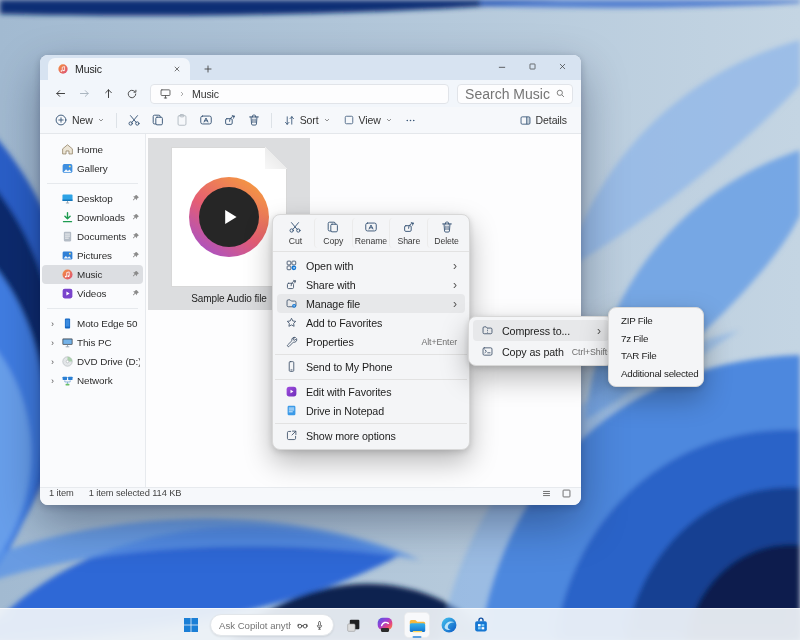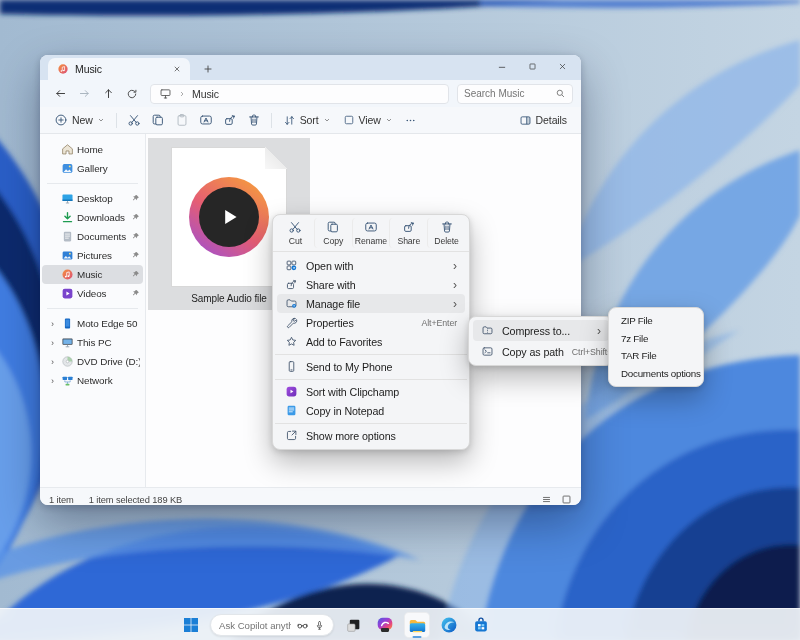--- a/index.html
+++ b/index.html
@@ -18,21 +18,21 @@
   .tab-close { margin-left:auto; width:14px; height:14px; display:flex; align-items:center; justify-content:center; border-radius:3px; color:#555; }
   .newtab { width:20px; height:20px; margin-left:8px; margin-bottom:1px; display:flex; align-items:center; justify-content:center; color:#444; }
   .caption { position:absolute; right:4px; top:1px; display:flex; }
   .cap-btn { width:30px; height:21px; display:flex; align-items:center; justify-content:center; color:#333; }
 
   .addressbar { height:27px; background:#f2f6fb; display:flex; align-items:center; padding:0 8px; flex:none; }
   .nav-btn { width:20px; height:20px; display:flex; align-items:center; justify-content:center; color:#3d3d3d; margin:0 2px; border-radius:4px; }
   .nav-btn.disabled { color:#a9b4be; }
   .crumb { flex:1; height:20px; background:#fdfdfe; border:1px solid #e1e4e9; border-radius:4px; display:flex; align-items:center; gap:6px; padding:0 8px; font-size:10.5px; color:#333; margin:0 8px 0 6px; }
   .searchbox { width:116px; height:20px; background:#fdfdfe; border:1px solid #e1e4e9; border-radius:4px; display:flex; align-items:center; padding:0 6px; gap:4px; }
-  .searchbox input { flex:1; min-width:0; border:0; outline:none; background:transparent; font-size:10px; color:#555; font-family:inherit; }
+  .searchbox input { flex:1; min-width:0; border:0; outline:none; background:transparent; font-size:14px; color:#555; font-family:inherit;text-align:center; }
   .searchbox svg { flex:none; color:#666; }
 
   .toolbar { height:27px; background:#f6f8fb; border-bottom:1px solid #e4e7eb; display:flex; align-items:center; padding:0 8px; flex:none; }
   .tb-btn { height:22px; display:flex; align-items:center; gap:4px; padding:0 6px; border-radius:4px; font-size:10.5px; color:#333; }
   .tb-ic-btn { width:24px; height:22px; display:flex; align-items:center; justify-content:center; color:#3d5a7a; border-radius:4px; }
   .tb-ic-btn.disabled { color:#b4bcc4; }
   .tb-sep { width:1px; height:15px; background:#dde2e7; margin:0 5px; }
   .tb-right { margin-left:auto; }
 
   .body { flex:1; display:flex; min-height:0; background:#fdfdfe; }
@@ -49,21 +49,21 @@
   .tile { position:absolute; left:2px; top:4px; width:162px; height:172px; background:#dcdddf; display:flex; flex-direction:column; align-items:center; }
   .thumb { width:116px; height:140px; margin-top:9px; position:relative; background:#fff; border:1px solid #d8d8d8; }
   .fold { position:absolute; right:-1px; top:-1px; width:22px; height:22px;
     background:linear-gradient(to bottom left,#dcdddf 0%,#dcdddf 50%,#ededed 50%,#f8f8f8 100%); }
   .ring { position:absolute; left:50%; top:50%; transform:translate(-50%,-50%); width:80px; height:80px; border-radius:50%;
     background:linear-gradient(215deg,#f59b3d 8%,#e55d74 55%,#9b4fd6 98%);
     display:flex; align-items:center; justify-content:center; }
   .disc { width:60px; height:60px; border-radius:50%; background:#262626; display:flex; align-items:center; justify-content:center; }
   .tile-label { margin-top:6px; font-size:10px; color:#1f1f1f; }
 
-  .statusbar { height:18px; flex:none; border-top:1px solid #e7eaee; background:#f6f8fb; display:flex; align-items:flex-end; padding:0 9px; font-size:9.3px; color:#444; gap:15px; }
+  .statusbar { height:18px; flex:none; border-top:1px solid #e7eaee; background:#f6f8fb; display:flex; align-items:flex-start; padding:0 9px; font-size:9.3px; color:#444; gap:15px; }
   .sb-right { margin-left:auto; display:flex; gap:9px; color:#555; }
   .sb-right svg { width:11px; height:11px; }
 
   
   .menu-panel { position:absolute; background:#f4f5f7; border:1px solid #d8d8d8; border-radius:8px;
     box-shadow:0 12px 28px rgba(0,0,0,.28), 0 2px 6px rgba(0,0,0,.14); }
   .ctx { left:272px; top:214px; width:198px; padding-bottom:4px; z-index:10; }
   .qrow { display:flex; height:37px; border-bottom:1px solid #e2e2e2; padding:3px 4px; }
   .qbtn { flex:1; display:flex; flex-direction:column; align-items:center; justify-content:center; gap:2px; font-size:8.7px; color:#3a3a3a; border-radius:4px; }
   .qbtn + .qbtn { border-left:1px solid #ebebeb; }
@@ -445,21 +445,21 @@
               </div>
             </div>
           </div>
           <div class="tile-label">Sample Audio file</div>
         </div>
       </div>
     </div>
 
     <div class="statusbar">
       <span>1 item</span>
-      <span><span>1 item selected</span>&nbsp;<span>189 KB</span></span>
+      <span><span>1 item selected</span>&nbsp;<span>114 KB</span></span>
       <span class="sb-right">
         <svg viewBox="0 0 16 16" fill="none" stroke="currentColor" stroke-width="1.2">
             <path d="M3 5h10M3 8h10M3 11h10"></path>
           </svg>
         <svg viewBox="0 0 16 16" fill="none" stroke="currentColor" stroke-width="1.2">
             <rect x="3" y="3" width="10" height="10" rx="1"></rect>
           </svg>
       </span>
     </div>
   </div>
@@ -527,31 +527,31 @@
         <svg class="mic" viewBox="0 0 16 16" fill="none" stroke="currentColor" stroke-width="1.1" stroke-linejoin="round">
             <path d="M2.5 5A1.5 1.5 0 0 1 4 3.5h2.3l1.5 1.5H12A1.5 1.5 0 0 1 13.5 6.5v4A1.5 1.5 0 0 1 12 12H4A1.5 1.5 0 0 1 2.5 10.5Z"></path>
             <circle cx="11.2" cy="10.9" r="2.4" fill="#1175d2" stroke="none"></circle>
             <circle cx="11.2" cy="10.9" r=".9" fill="#fff" stroke="none"></circle>
           </svg>
         <span class="mlabel">Manage file</span>
         <span class="mchev">›</span>
       </div>
       <div class="mi">
         <svg class="mic" viewBox="0 0 16 16" fill="none" stroke="currentColor" stroke-width="1.1" stroke-linejoin="round">
+            <path d="M8 2.8l1.6 3.3 3.6.5-2.6 2.5.6 3.6L8 11l-3.2 1.7.6-3.6L2.8 6.6l3.6-.5Z"></path>
+          </svg>
+        <span class="mlabel">Add to Favorites</span>
+        <span class="mshort"></span>
+      </div>
+      <div class="mi">
+        <svg class="mic" viewBox="0 0 16 16" fill="none" stroke="currentColor" stroke-width="1.1" stroke-linejoin="round">
             <path d="M12.9 3.1a3.2 3.2 0 0 0-4.4 3.9l-5.3 5.3a1.3 1.3 0 0 0 1.8 1.8l5.3-5.3a3.2 3.2 0 0 0 3.9-4.4l-2 2-1.9-.5-.5-1.9z"></path>
           </svg>
         <span class="mlabel">Properties</span>
         <span class="mshort">Alt+Enter</span>
-      </div>
-      <div class="mi">
-        <svg class="mic" viewBox="0 0 16 16" fill="none" stroke="currentColor" stroke-width="1.1" stroke-linejoin="round">
-            <path d="M8 2.8l1.6 3.3 3.6.5-2.6 2.5.6 3.6L8 11l-3.2 1.7.6-3.6L2.8 6.6l3.6-.5Z"></path>
-          </svg>
-        <span class="mlabel">Add to Favorites</span>
-        <span class="mshort"></span>
       </div>
 
       <div class="msep"></div>
 
       <div class="mi">
         <svg class="mic" viewBox="0 0 16 16" fill="none" stroke="currentColor" stroke-width="1.1" stroke-linecap="round">
             <rect x="5.2" y="2" width="5.6" height="12" rx="1.3"></rect>
             <path d="M7.3 12.2h1.4"></path>
           </svg>
         <span class="mlabel">Send to My Phone</span>
@@ -564,29 +564,29 @@
         <svg class="mic" viewBox="0 0 16 16">
             <defs>
               <linearGradient id="pg" x1="0" y1="0" x2="1" y2="1">
                 <stop offset="0" stop-color="#a24ee0"></stop>
                 <stop offset="1" stop-color="#6d2fb8"></stop>
               </linearGradient>
             </defs>
             <rect x="2" y="2" width="12" height="12" rx="3.2" fill="url(#pg)"></rect>
             <path d="M10.3 8 6.8 5.9v4.2z" fill="#fff"></path>
           </svg>
-        <span class="mlabel">Sort with Clipchamp</span>
+        <span class="mlabel">Edit with Favorites</span>
         <span class="mshort"></span>
       </div>
       <div class="mi">
         <svg class="mic" viewBox="0 0 16 16">
             <rect x="3.2" y="2.2" width="9.6" height="11.6" rx="1.6" fill="#3b9ae8"></rect>
             <path d="M5.2 5h5.6M5.2 7.3h5.6M5.2 9.6h3.8" stroke="#fff" stroke-width="1" stroke-linecap="round"></path>
           </svg>
-        <span class="mlabel">Copy in Notepad</span>
+        <span class="mlabel">Drive in Notepad</span>
         <span class="mshort"></span>
       </div>
 
       <div class="msep"></div>
 
       <div class="mi">
         <svg class="mic" viewBox="0 0 16 16" fill="none" stroke="currentColor" stroke-width="1.1" stroke-linecap="round" stroke-linejoin="round">
             <path d="M7 3H4.5A1.5 1.5 0 0 0 3 4.5v7A1.5 1.5 0 0 0 4.5 13h7A1.5 1.5 0 0 0 13 11.5V9M9.2 2.6h4.2v4.2M13.2 2.8 8.6 7.4"></path>
           </svg>
         <span class="mlabel">Show more options</span>
@@ -618,21 +618,21 @@
     <div class="mi">
         <span class="mlabel">ZIP File</span>
       </div>
     <div class="mi">
         <span class="mlabel">7z File</span>
       </div>
     <div class="mi">
         <span class="mlabel">TAR File</span>
       </div>
     <div class="mi">
-        <span class="mlabel">Documents options</span>
+        <span class="mlabel">Additional selected</span>
       </div>
   </div>
 
   <div class="taskbar">
     <div class="tb-center">
       <div class="tk-btn">
         <svg width="16" height="16" viewBox="0 0 16 16">
             <rect x="1" y="1" width="6.6" height="6.6" fill="#1b7fd6"></rect>
             <rect x="8.4" y="1" width="6.6" height="6.6" fill="#1b7fd6"></rect>
             <rect x="1" y="8.4" width="6.6" height="6.6" fill="#1b7fd6"></rect>

